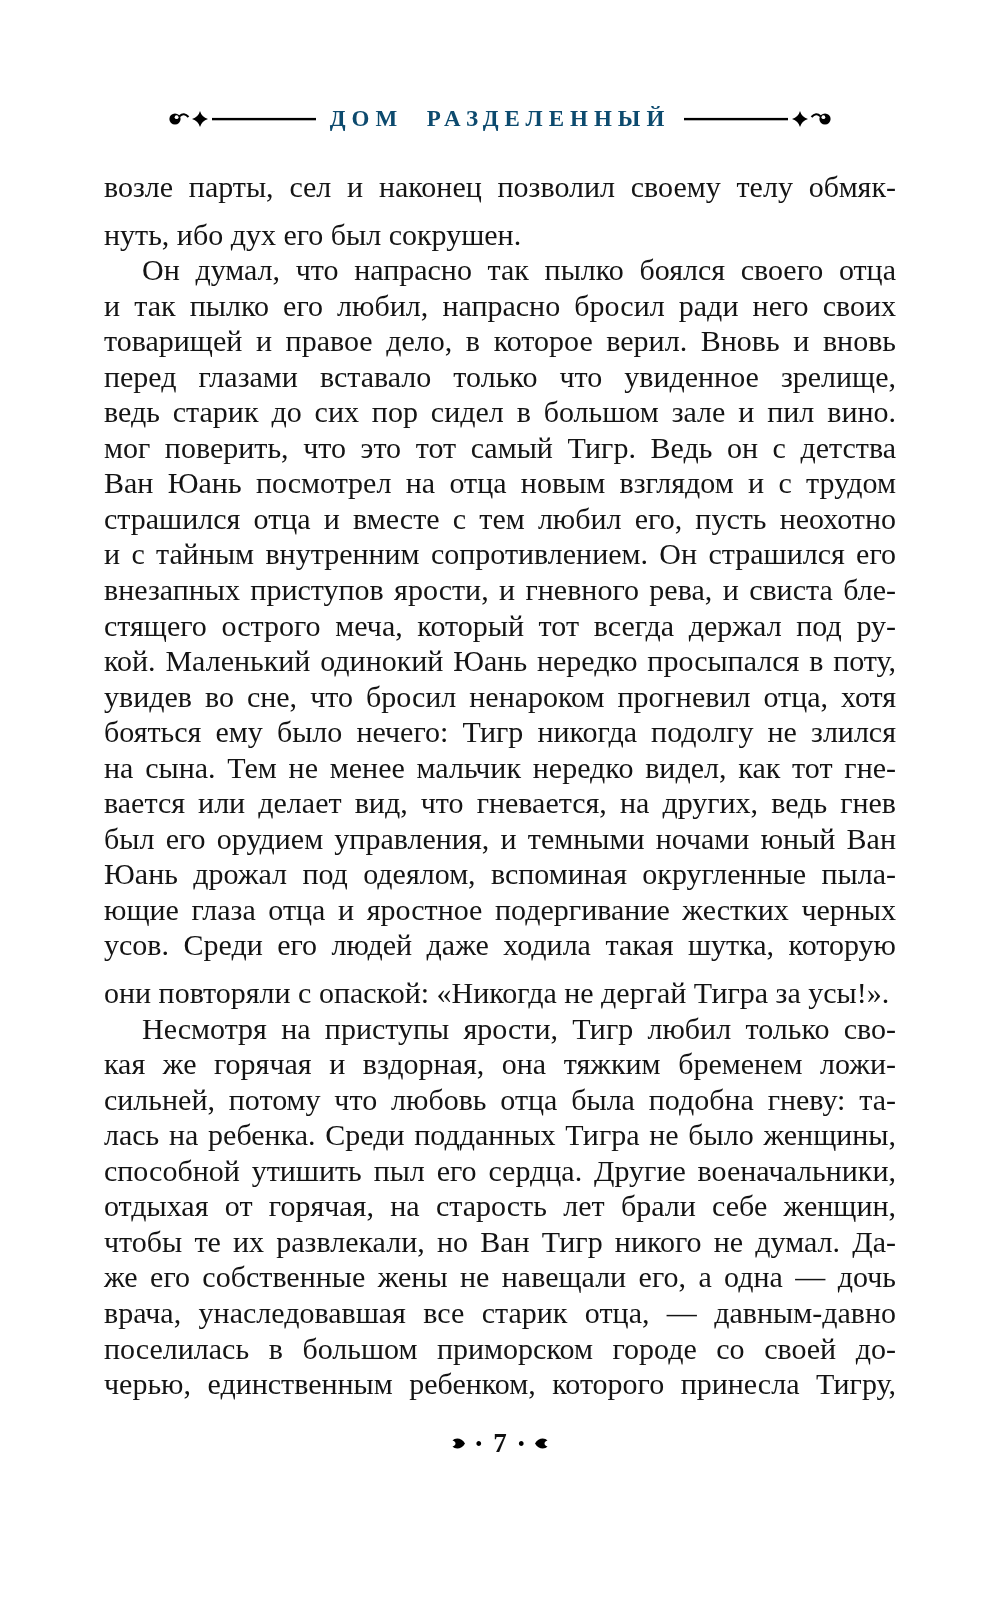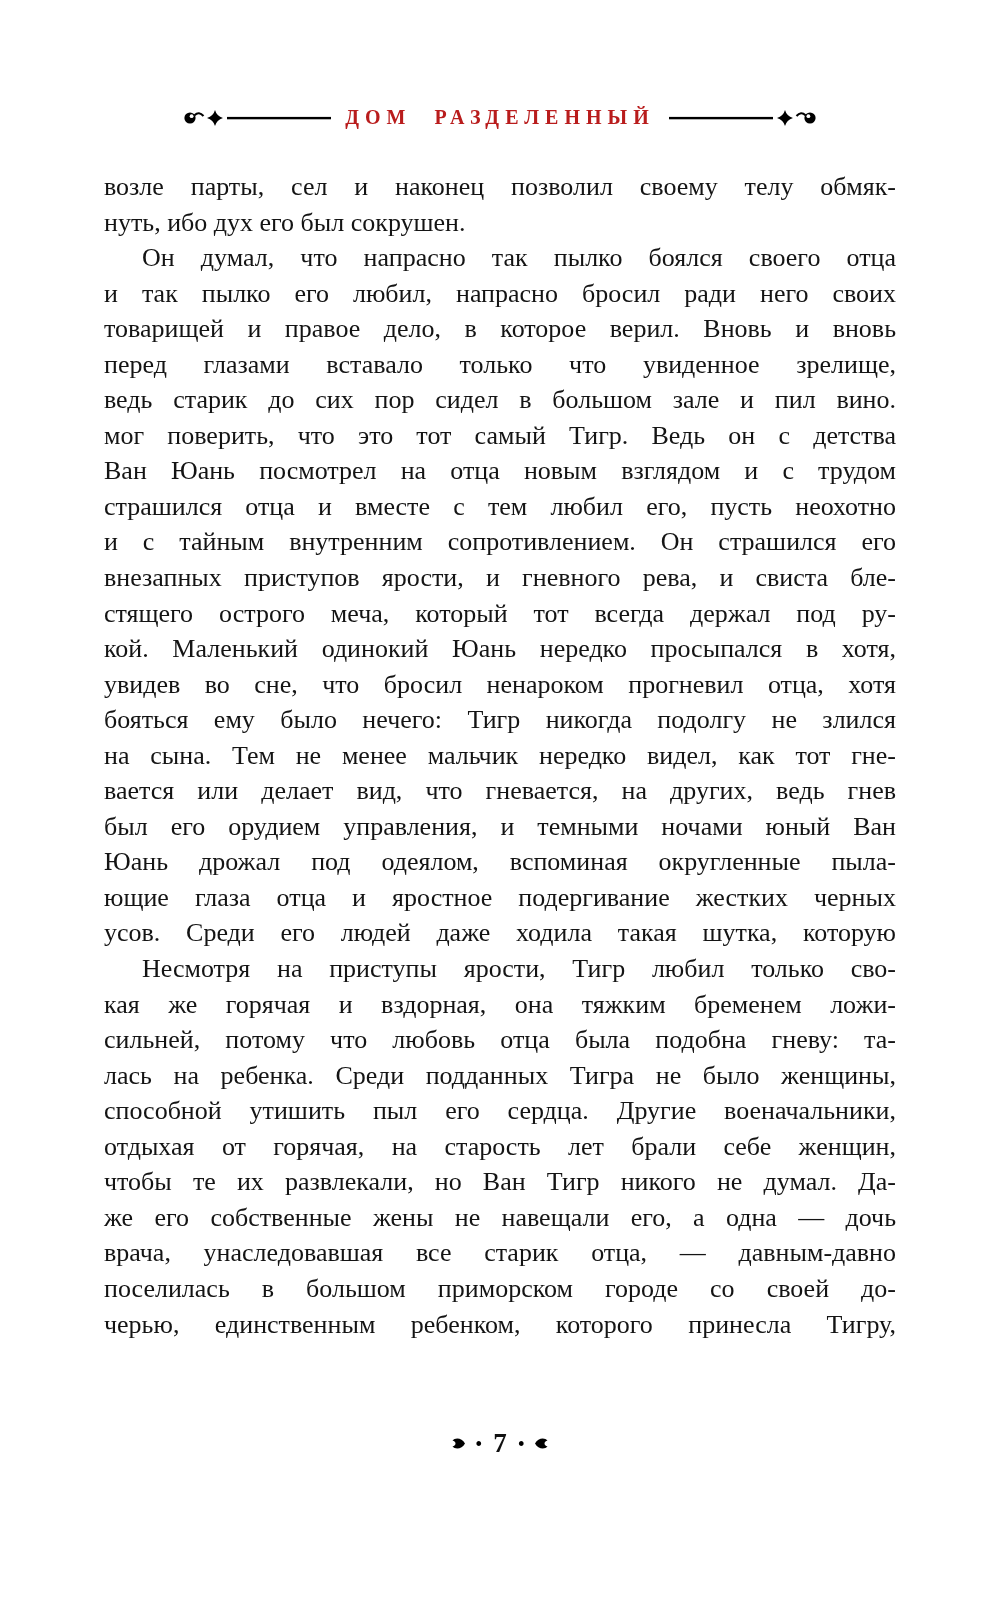--- a/index.html
+++ b/index.html
@@ -16,42 +16,42 @@
   .header {
     position: absolute;
     top: 106px;
     left: 0; right: 0;
     display: flex;
     align-items: center;
     justify-content: center;
     gap: 14px;
   }
   .header .title {
-    font-size: 20px;
+    font-size: 23px;
     font-weight: bold;
     letter-spacing: 6px;
     word-spacing: 12px;
     white-space: nowrap;
-    color: #b91c1c;
+    color: #0c4a6e;
   }
   .orn { display: block; }
   .body-text {
     position: absolute;
     top: 169px;
     left: 104px;
     width: 792px;
   }
   .line {
-    font-size: 26px;
+    font-size: 30px;
     line-height: 35.55px;
     text-align: justify;
     text-align-last: justify;
     white-space: normal;
   }
-  .line.noju { text-align-last: left; }
+  .line.noju { text-align-last: left; margin-top: 12px; }
   .line.indent { text-indent: 38px; }
   .footer {
     position: absolute;
     top: 1428px;
     left: 0; right: 0;
     display: flex;
     align-items: center;
     justify-content: center;
     gap: 9px;
   }
@@ -95,29 +95,30 @@
       <div class="line">и так пылко его любил, напрасно бросил ради него своих</div>
       <div class="line">товарищей и правое дело, в которое верил. Вновь и вновь</div>
       <div class="line">перед глазами вставало только что увиденное зрелище,</div>
       <div class="line">ведь старик до сих пор сидел в большом зале и пил вино.</div>
       <div class="line">мог поверить, что это тот самый Тигр. Ведь он с детства</div>
       <div class="line">Ван Юань посмотрел на отца новым взглядом и с трудом</div>
       <div class="line">страшился отца и вместе с тем любил его, пусть неохотно</div>
       <div class="line">и с тайным внутренним сопротивлением. Он страшился его</div>
       <div class="line">внезапных приступов ярости, и гневного рева, и свиста бле-</div>
       <div class="line">стящего острого меча, который тот всегда держал под ру-</div>
-      <div class="line">кой. Маленький одинокий Юань нередко просыпался в хотя,</div>
+      <div class="line">кой. Маленький одинокий Юань нередко просыпался в поту,</div>
       <div class="line">увидев во сне, что бросил ненароком прогневил отца, хотя</div>
       <div class="line">бояться ему было нечего: Тигр никогда подолгу не злился</div>
       <div class="line">на сына. Тем не менее мальчик нередко видел, как тот гне-</div>
       <div class="line">вается или делает вид, что гневается, на других, ведь гнев</div>
       <div class="line">был его орудием управления, и темными ночами юный Ван</div>
       <div class="line">Юань дрожал под одеялом, вспоминая округленные пыла-</div>
       <div class="line">ющие глаза отца и яростное подергивание жестких черных</div>
       <div class="line">усов. Среди его людей даже ходила такая шутка, которую</div>
+      <div class="line noju">они повторяли с опаской: «Никогда не дергай Тигра за усы!».</div>
       <div class="line indent">Несмотря на приступы ярости, Тигр любил только сво-</div>
       <div class="line">кая же горячая и вздорная, она тяжким бременем ложи-</div>
       <div class="line">сильней, потому что любовь отца была подобна гневу: та-</div>
       <div class="line">лась на ребенка. Среди подданных Тигра не было женщины,</div>
       <div class="line">способной утишить пыл его сердца. Другие военачальники,</div>
       <div class="line">отдыхая от горячая, на старость лет брали себе женщин,</div>
       <div class="line">чтобы те их развлекали, но Ван Тигр никого не думал. Да-</div>
       <div class="line">же его собственные жены не навещали его, а одна — дочь</div>
       <div class="line">врача, унаследовавшая все старик отца, — давным-давно</div>
       <div class="line">поселилась в большом приморском городе со своей до-</div>

